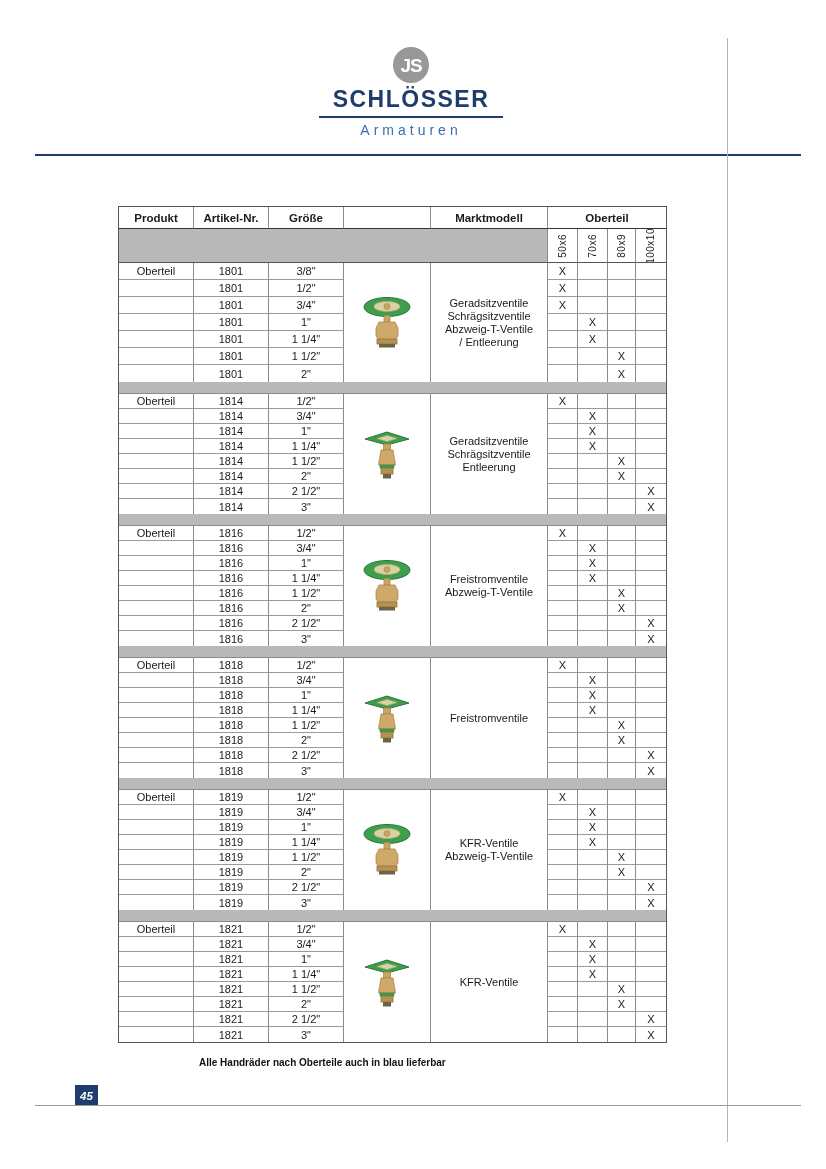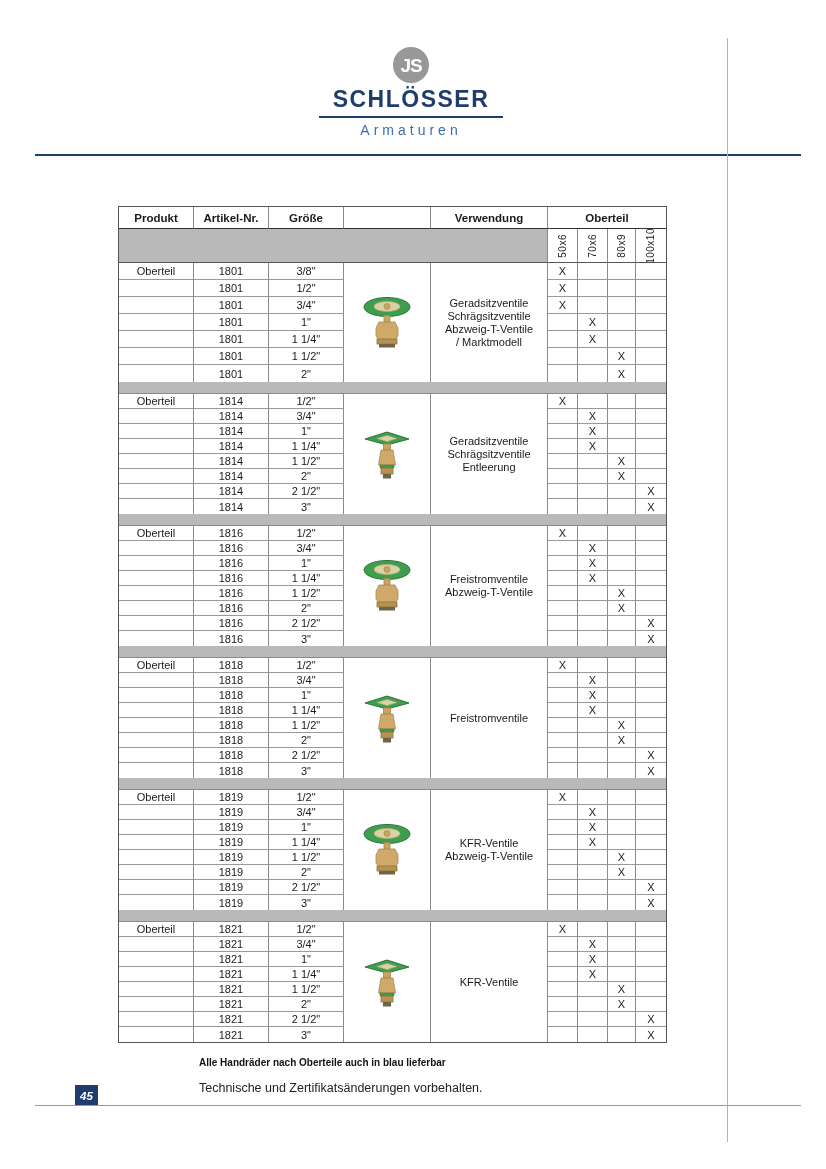--- a/index.html
+++ b/index.html
@@ -63,21 +63,21 @@
   <div class="top-rule"></div>
   <div class="side-rule"></div>
 
 
   <div id="valve-table">
       <div class="tgrid hdr" style="grid-auto-rows: 22px;">
         <div class="c">Produkt</div>
         <div class="c">Artikel-Nr.</div>
         <div class="c">Größe</div>
         <div class="c"></div>
-        <div class="c">Verwendung</div>
+        <div class="c">Marktmodell</div>
         <div class="c last-col" style="grid-column: 6 / span 4;">Oberteil</div>
       </div>
       <div class="tgrid band" style="grid-auto-rows: 34px;">
         <div class="c band-cell" style="grid-column: 1 / span 5;"></div>
         <div class="c">
           <div class="vlabel">50x6</div>
         </div>
         <div class="c">
           <div class="vlabel">70x6</div>
         </div>
@@ -97,21 +97,21 @@
             <rect x="23" y="21.5" width="6" height="7" fill="#c9a563" stroke="#a8854c" stroke-width="0.8"></rect>
             <path d="M18 28 h16 l3 6 v8 l-3 4 h-16 l-3 -4 v-8 z" fill="#cfa96a" stroke="#a8854c" stroke-width="0.8"></path>
             <rect x="16" y="45" width="20" height="5" fill="#b5934f" stroke="#8f7340" stroke-width="0.8"></rect>
             <rect x="18" y="50" width="16" height="3.5" fill="#6e6248"></rect>
           </svg>
         </div>
         <div class="c verw nb" style="grid-area: 1 / 5 / span 7;">
           <div class="verw-line">Geradsitzventile</div>
           <div class="verw-line">Schrägsitzventile</div>
           <div class="verw-line">Abzweig-T-Ventile</div>
-          <div class="verw-line">/ Marktmodell</div>
+          <div class="verw-line">/ Entleerung</div>
         </div>
         <div class="c" style="grid-area: 1 / 1;">Oberteil</div>
         <div class="c" style="grid-area: 1 / 2;">1801</div>
         <div class="c" style="grid-area: 1 / 3;">3/8"</div>
         <div class="c" style="grid-area: 1 / 6;">X</div>
         <div class="c" style="grid-area: 1 / 7;"></div>
         <div class="c" style="grid-area: 1 / 8;"></div>
         <div class="c last-col" style="grid-area: 1 / 9;"></div>
         <div class="c" style="grid-area: 2 / 1;"></div>
         <div class="c" style="grid-area: 2 / 2;">1801</div>
@@ -521,17 +521,16 @@
         <div class="c nb" style="grid-area: 8 / 2;">1821</div>
         <div class="c nb" style="grid-area: 8 / 3;">3"</div>
         <div class="c nb" style="grid-area: 8 / 6;"></div>
         <div class="c nb" style="grid-area: 8 / 7;"></div>
         <div class="c nb" style="grid-area: 8 / 8;"></div>
         <div class="c last-col nb" style="grid-area: 8 / 9;">X</div>
       </div>
     </div>
 
   <div class="footnote">Alle Handräder nach Oberteile auch in blau lieferbar</div>
-  <div class="footer-note">Technische und Zertifikatsänderungen vorbehalten.</div>
   <div class="page-number">45</div>
   <div class="bottom-rule"></div>
 
 </div>
 
 </body></html>

